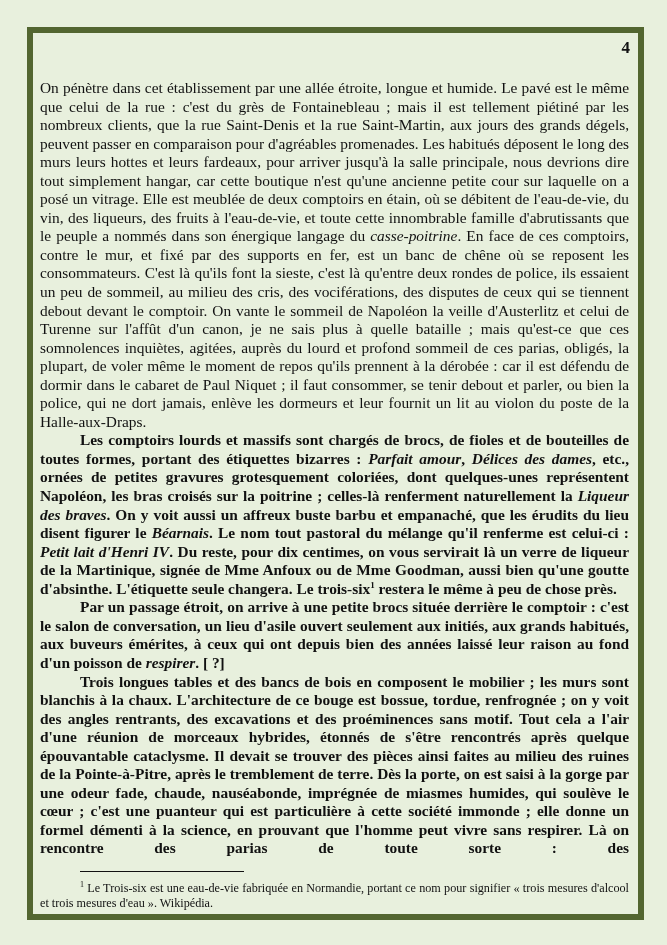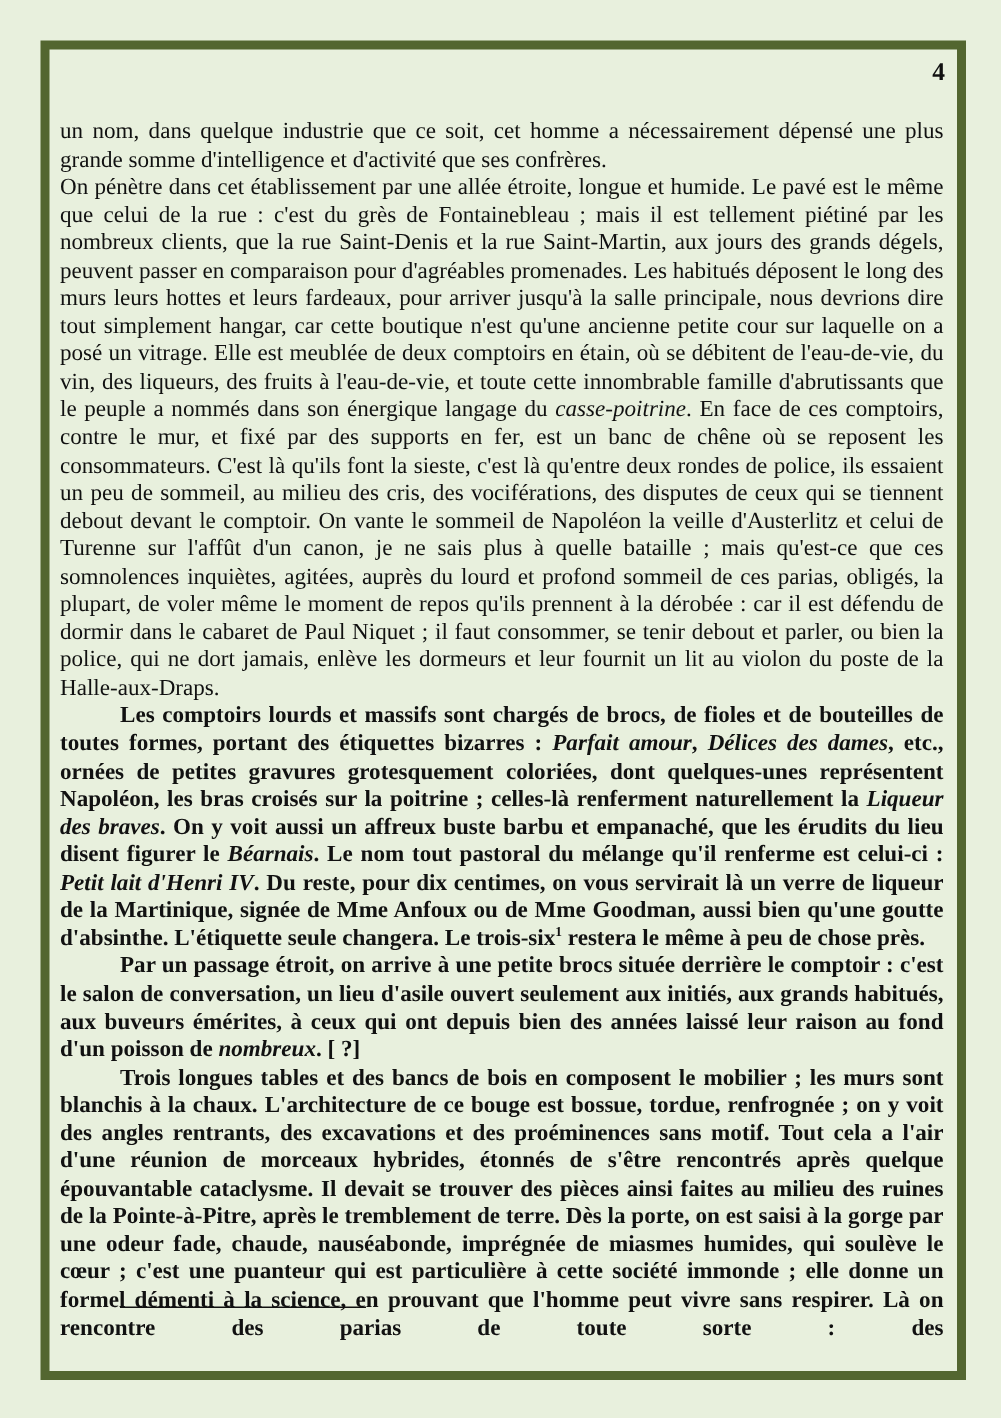--- a/index.html
+++ b/index.html
@@ -54,22 +54,24 @@
   .footnote sup { font-size: 8px; vertical-align: super; line-height: 0; }
   em { font-style: italic; }
 </style>
 </head>
 <body>
 
 <div class="page-frame">
   <div class="page-number">4</div>
 
   <div class="body-text" id="body-text">
-      <p><span>un nom, dans quelque industrie que ce soit, cet homme a nécessairement dépensé une plus grande somme d'intelligence et d'activité que ses confrères.</span></p>
       <p><span>On pénètre dans cet établissement par une allée étroite, longue et humide. Le pavé est le même que celui de la rue : c'est du grès de Fontainebleau ; mais il est tellement piétiné par les nombreux clients, que la rue Saint-Denis et la rue Saint-Martin, aux jours des grands dégels, peuvent passer en comparaison pour d'agréables promenades. Les habitués déposent le long des murs leurs hottes et leurs fardeaux, pour arriver jusqu'à la salle principale, nous devrions dire tout simplement hangar, car cette boutique n'est qu'une ancienne petite cour sur laquelle on a posé un vitrage. Elle est meublée de deux comptoirs en étain, où se débitent de l'eau-de-vie, du vin, des liqueurs, des fruits à l'eau-de-vie, et toute cette innombrable famille d'abrutissants que le peuple a nommés dans son énergique langage du </span><em>casse-poitrine</em><span>. En face de ces comptoirs, contre le mur, et fixé par des supports en fer, est un banc de chêne où se reposent les consommateurs. C'est là qu'ils font la sieste, c'est là qu'entre deux rondes de police, ils essaient un peu de sommeil, au milieu des cris, des vociférations, des disputes de ceux qui se tiennent debout devant le comptoir. On vante le sommeil de Napoléon la veille d'Austerlitz et celui de Turenne sur l'affût d'un canon, je ne sais plus à quelle bataille ; mais qu'est-ce que ces somnolences inquiètes, agitées, auprès du lourd et profond sommeil de ces parias, obligés, la plupart, de voler même le moment de repos qu'ils prennent à la dérobée : car il est défendu de dormir dans le cabaret de Paul Niquet ; il faut consommer, se tenir debout et parler, ou bien la police, qui ne dort jamais, enlève les dormeurs et leur fournit un lit au violon du poste de la Halle-aux-Draps.</span></p>
       <p class="indent"><span>Les comptoirs lourds et massifs sont chargés de brocs, de fioles et de bouteilles de toutes formes, portant des étiquettes bizarres : </span><em>Parfait amour</em><span>, </span><em>Délices des dames</em><span>, etc., ornées de petites gravures grotesquement coloriées, dont quelques-unes représentent Napoléon, les bras croisés sur la poitrine ; celles-là renferment naturellement la </span><em>Liqueur des braves</em><span>. On y voit aussi un affreux buste barbu et empanaché, que les érudits du lieu disent figurer le </span><em>Béarnais</em><span>. Le nom tout pastoral du mélange qu'il renferme est celui-ci : </span><em>Petit lait d'Henri IV</em><span>. Du reste, pour dix centimes, on vous servirait là un verre de liqueur de la Martinique, signée de Mme Anfoux ou de Mme Goodman, aussi bien qu'une goutte d'absinthe. L'étiquette seule changera. Le trois-six</span><sup class="fnref">1</sup><span> restera le même à peu de chose près.</span></p>
-      <p class="indent"><span>Par un passage étroit, on arrive à une petite brocs située derrière le comptoir : c'est le salon de conversation, un lieu d'asile ouvert seulement aux initiés, aux grands habitués, aux buveurs émérites, à ceux qui ont depuis bien des années laissé leur raison au fond d'un poisson de </span><em>nombreux</em><span>. [ ?]</span></p>
+      <p class="indent"><span>Par un passage étroit, on arrive à une petite brocs située derrière le comptoir : c'est le salon de conversation, un lieu d'asile ouvert seulement aux initiés, aux grands habitués, aux buveurs émérites, à ceux qui ont depuis bien des années laissé leur raison au fond d'un poisson de </span><em>respirer</em><span>. [ ?]</span></p>
       <p class="indent last-justified"><span>Trois longues tables et des bancs de bois en composent le mobilier ; les murs sont blanchis à la chaux. L'architecture de ce bouge est bossue, tordue, renfrognée ; on y voit des angles rentrants, des excavations et des proéminences sans motif. Tout cela a l'air d'une réunion de morceaux hybrides, étonnés de s'être rencontrés après quelque épouvantable cataclysme. Il devait se trouver des pièces ainsi faites au milieu des ruines de la Pointe-à-Pitre, après le tremblement de terre. Dès la porte, on est saisi à la gorge par une odeur fade, chaude, nauséabonde, imprégnée de miasmes humides, qui soulève le cœur ; c'est une puanteur qui est particulière à cette société immonde ; elle donne un formel démenti à la science, en prouvant que l'homme peut vivre sans respirer. Là on rencontre des parias de toute sorte : des</span></p>
     </div>
 
   <div class="footnote-rule"></div>
 
+  <div class="footnote">
+    <sup>1</sup><span> Le Trois-six est une eau-de-vie fabriquée en Normandie, portant ce nom pour signifier « trois mesures d'alcool et trois mesures d'eau ». Wikipédia.</span>
+  </div>
 </div>
 
 </body></html>

